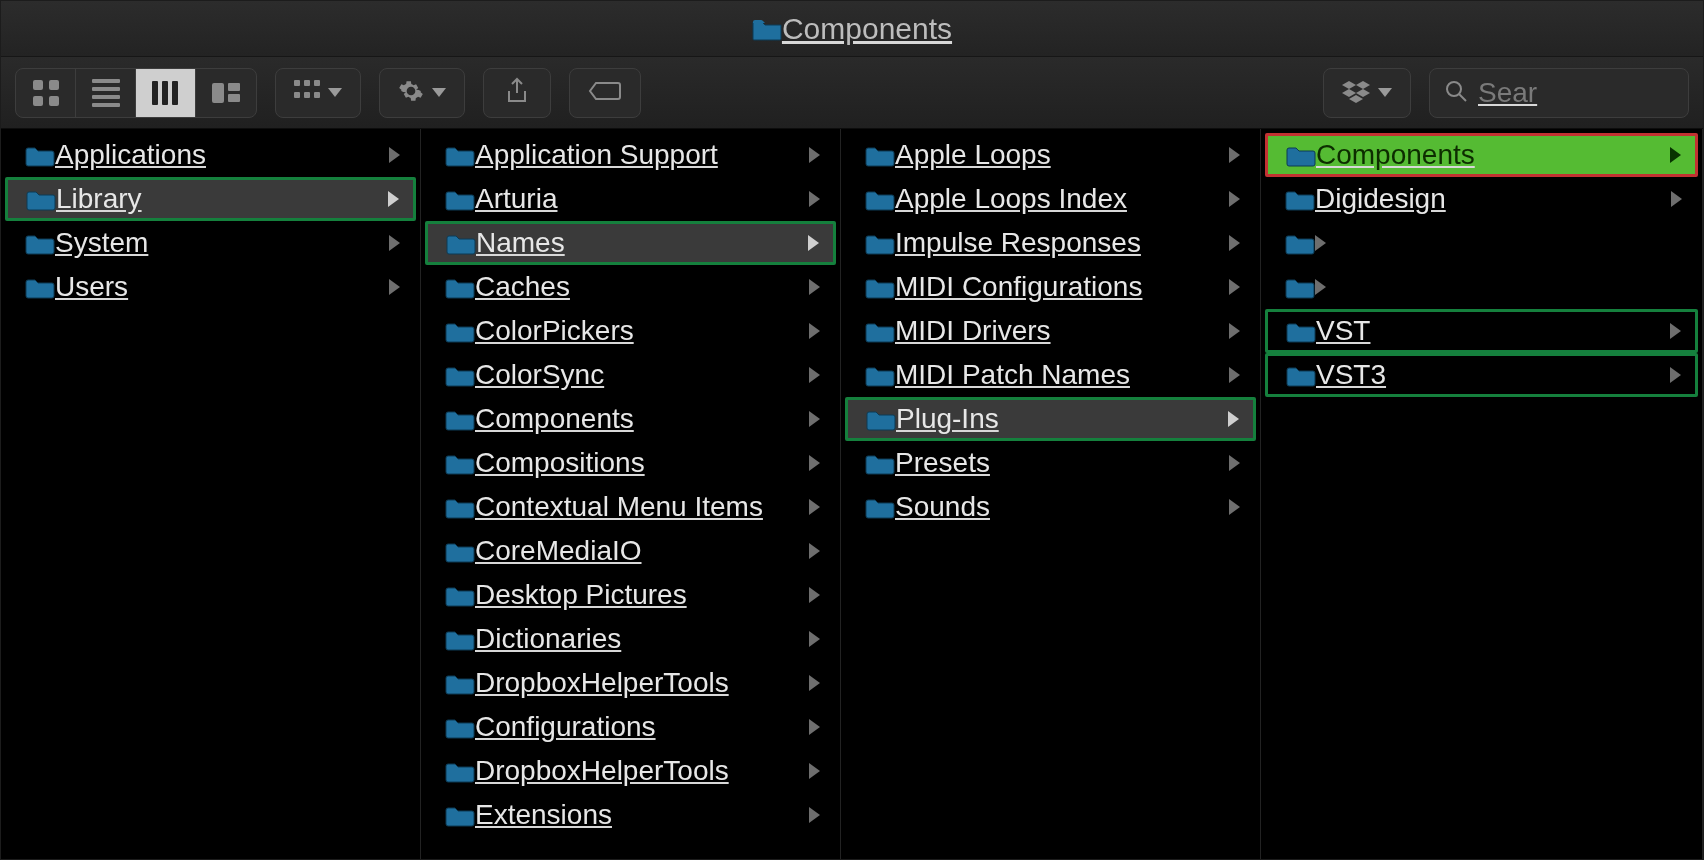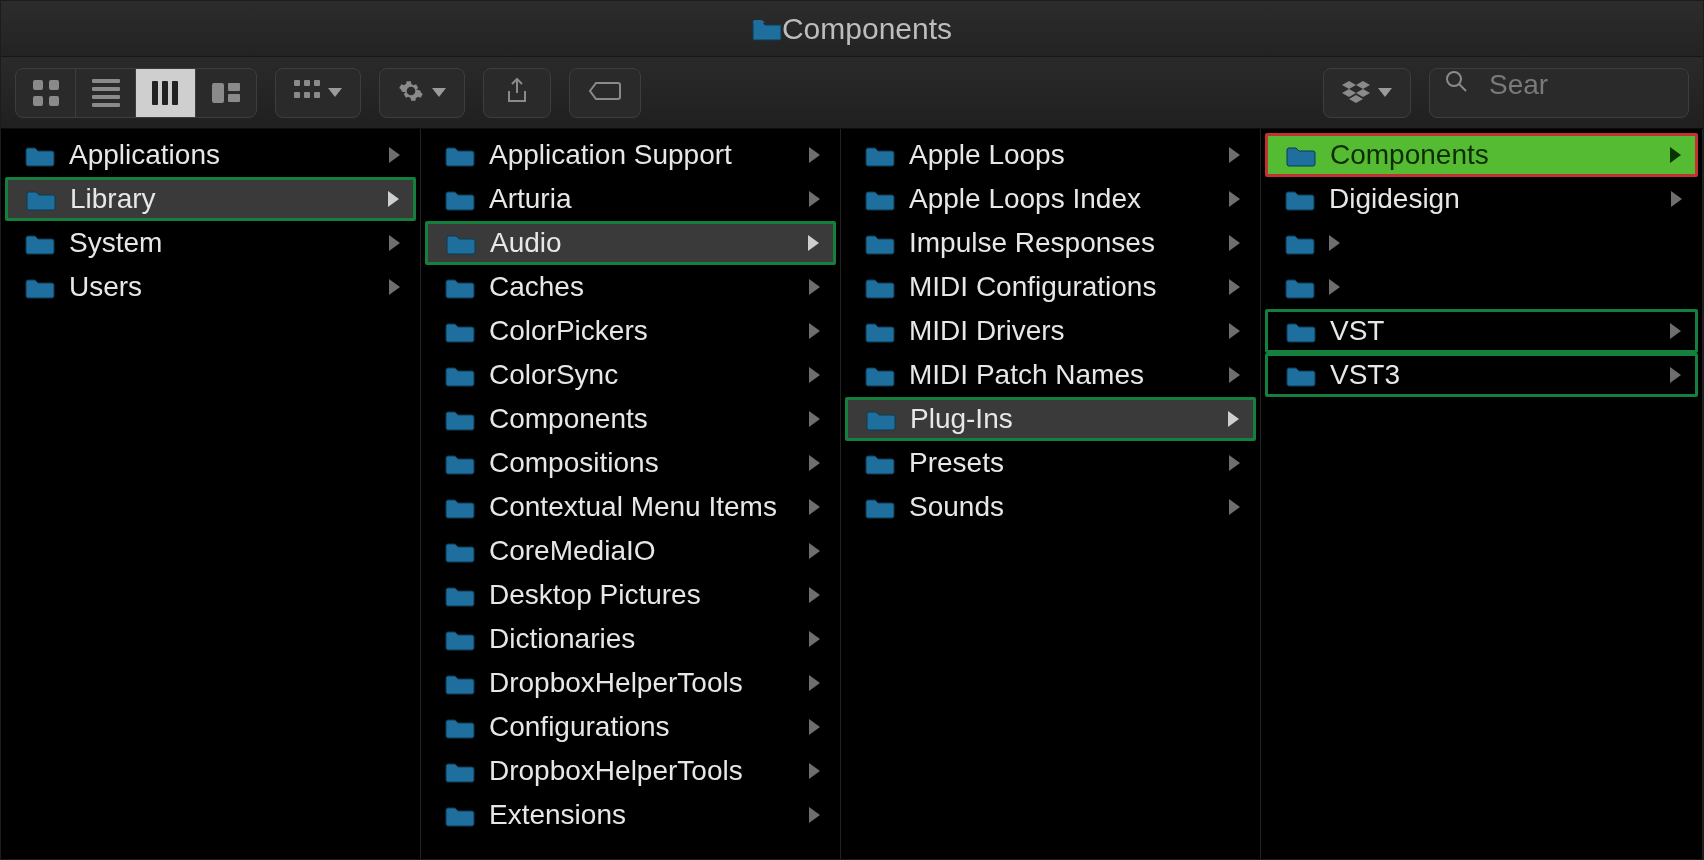--- a/index.html
+++ b/index.html
@@ -11,20 +11,21 @@
     overflow: hidden;
     color: #d8d8d8;
   }
   .window {
     width: 100%;
     height: 100%;
     background: #0b0b0b;
     border: 1px solid #1c1c1c;
     display: flex;
     flex-direction: column;
+    text-decoration: underline;
   }
   .titlebar {
     height: 56px;
     background: linear-gradient(#2c2c2c, #232323);
     display: flex;
     align-items: center;
     justify-content: center;
     position: relative;
     border-bottom: 1px solid #161616;
   }
@@ -84,23 +85,23 @@
     border-right: 7px solid transparent;
     border-top: 9px solid #9a9a9a;
   }
   .spacer { flex: 1; }
   .search-wrap {
     height: 50px;
     border: 1px solid #3d3d3d;
     border-radius: 8px;
     background: #2a2a2a;
     display: flex;
-    align-items: flex-start;
+    align-items: center;
     padding: 0 14px;
-    gap: 21px;
+    gap: 10px;
     min-width: 260px;
   }
   .search-wrap input {
     background: transparent;
     border: none;
     outline: none;
     font-size: 28px;
     color: #bbb;
     width: 180px;
   }
@@ -120,21 +121,20 @@
   .col-0 { width: 420px; }
   .col-1 { width: 420px; }
   .col-2 { width: 420px; }
   .col-3 { flex: 1; }
 
   .item {
     display: flex;
     align-items: center;
     height: 44px;
     padding: 0 14px 0 18px;
-    gap: 14px;
     cursor: pointer;
     position: relative;
     color: #e7e7e7;
     font-size: 28px;
     border: 2px solid transparent;
     border-radius: 2px;
     margin: 0 4px;
   }
   .item .label { flex: 1; white-space: nowrap; overflow: hidden; text-overflow: ellipsis; }
   .item .chev {
@@ -354,21 +354,21 @@
           </span>
           <span class="label">Arturia</span>
           <span class="chev"></span>
         </div>
         <div class="item selected hl-red">
           <span class="folder-ico">
             <svg viewBox="0 0 30 24">
               <path d="M1 7 Q1 5 3 5 L10 5 L13 8 L27 8 Q29 8 29 10 L29 21 Q29 23 27 23 L3 23 Q1 23 1 21 Z" fill="#1f6f9e" stroke="#0c3a54" stroke-width="1"></path>
             </svg>
           </span>
-          <span class="label">Audio</span>
+          <span class="label">Names</span>
           <span class="chev"></span>
         </div>
         <div class="item">
           <span class="folder-ico">
             <svg viewBox="0 0 30 24">
               <path d="M1 7 Q1 5 3 5 L10 5 L13 8 L27 8 Q29 8 29 10 L29 21 Q29 23 27 23 L3 23 Q1 23 1 21 Z" fill="#1f6f9e" stroke="#0c3a54" stroke-width="1"></path>
             </svg>
           </span>
           <span class="label">Caches</span>
           <span class="chev"></span>

